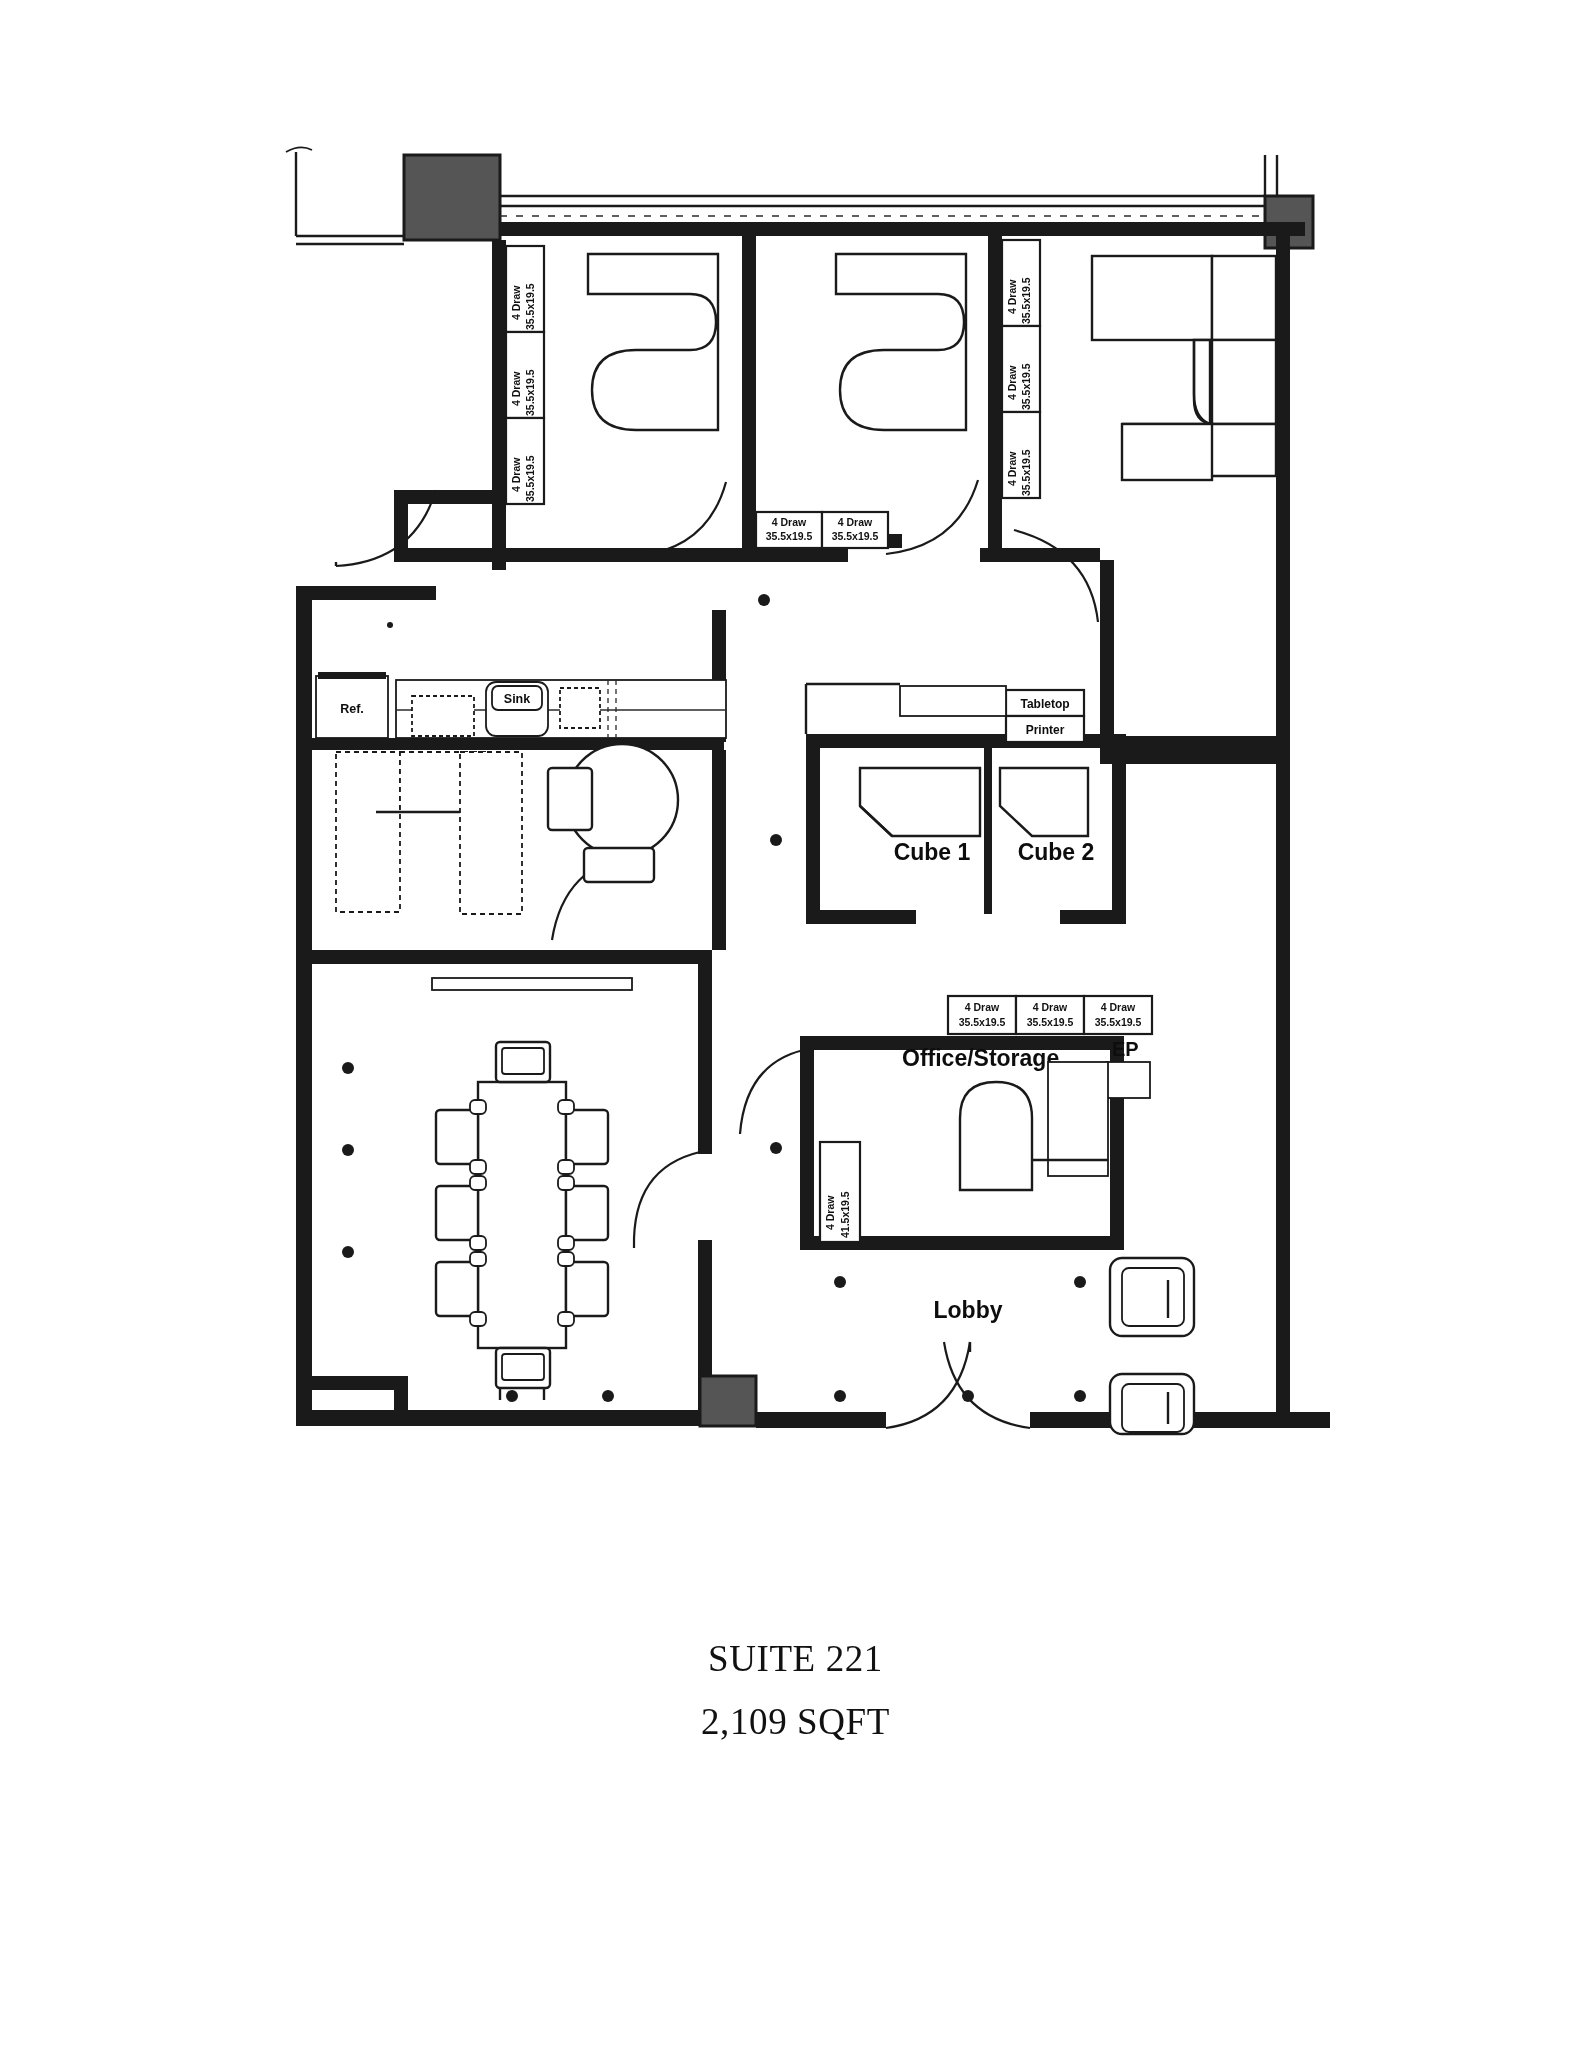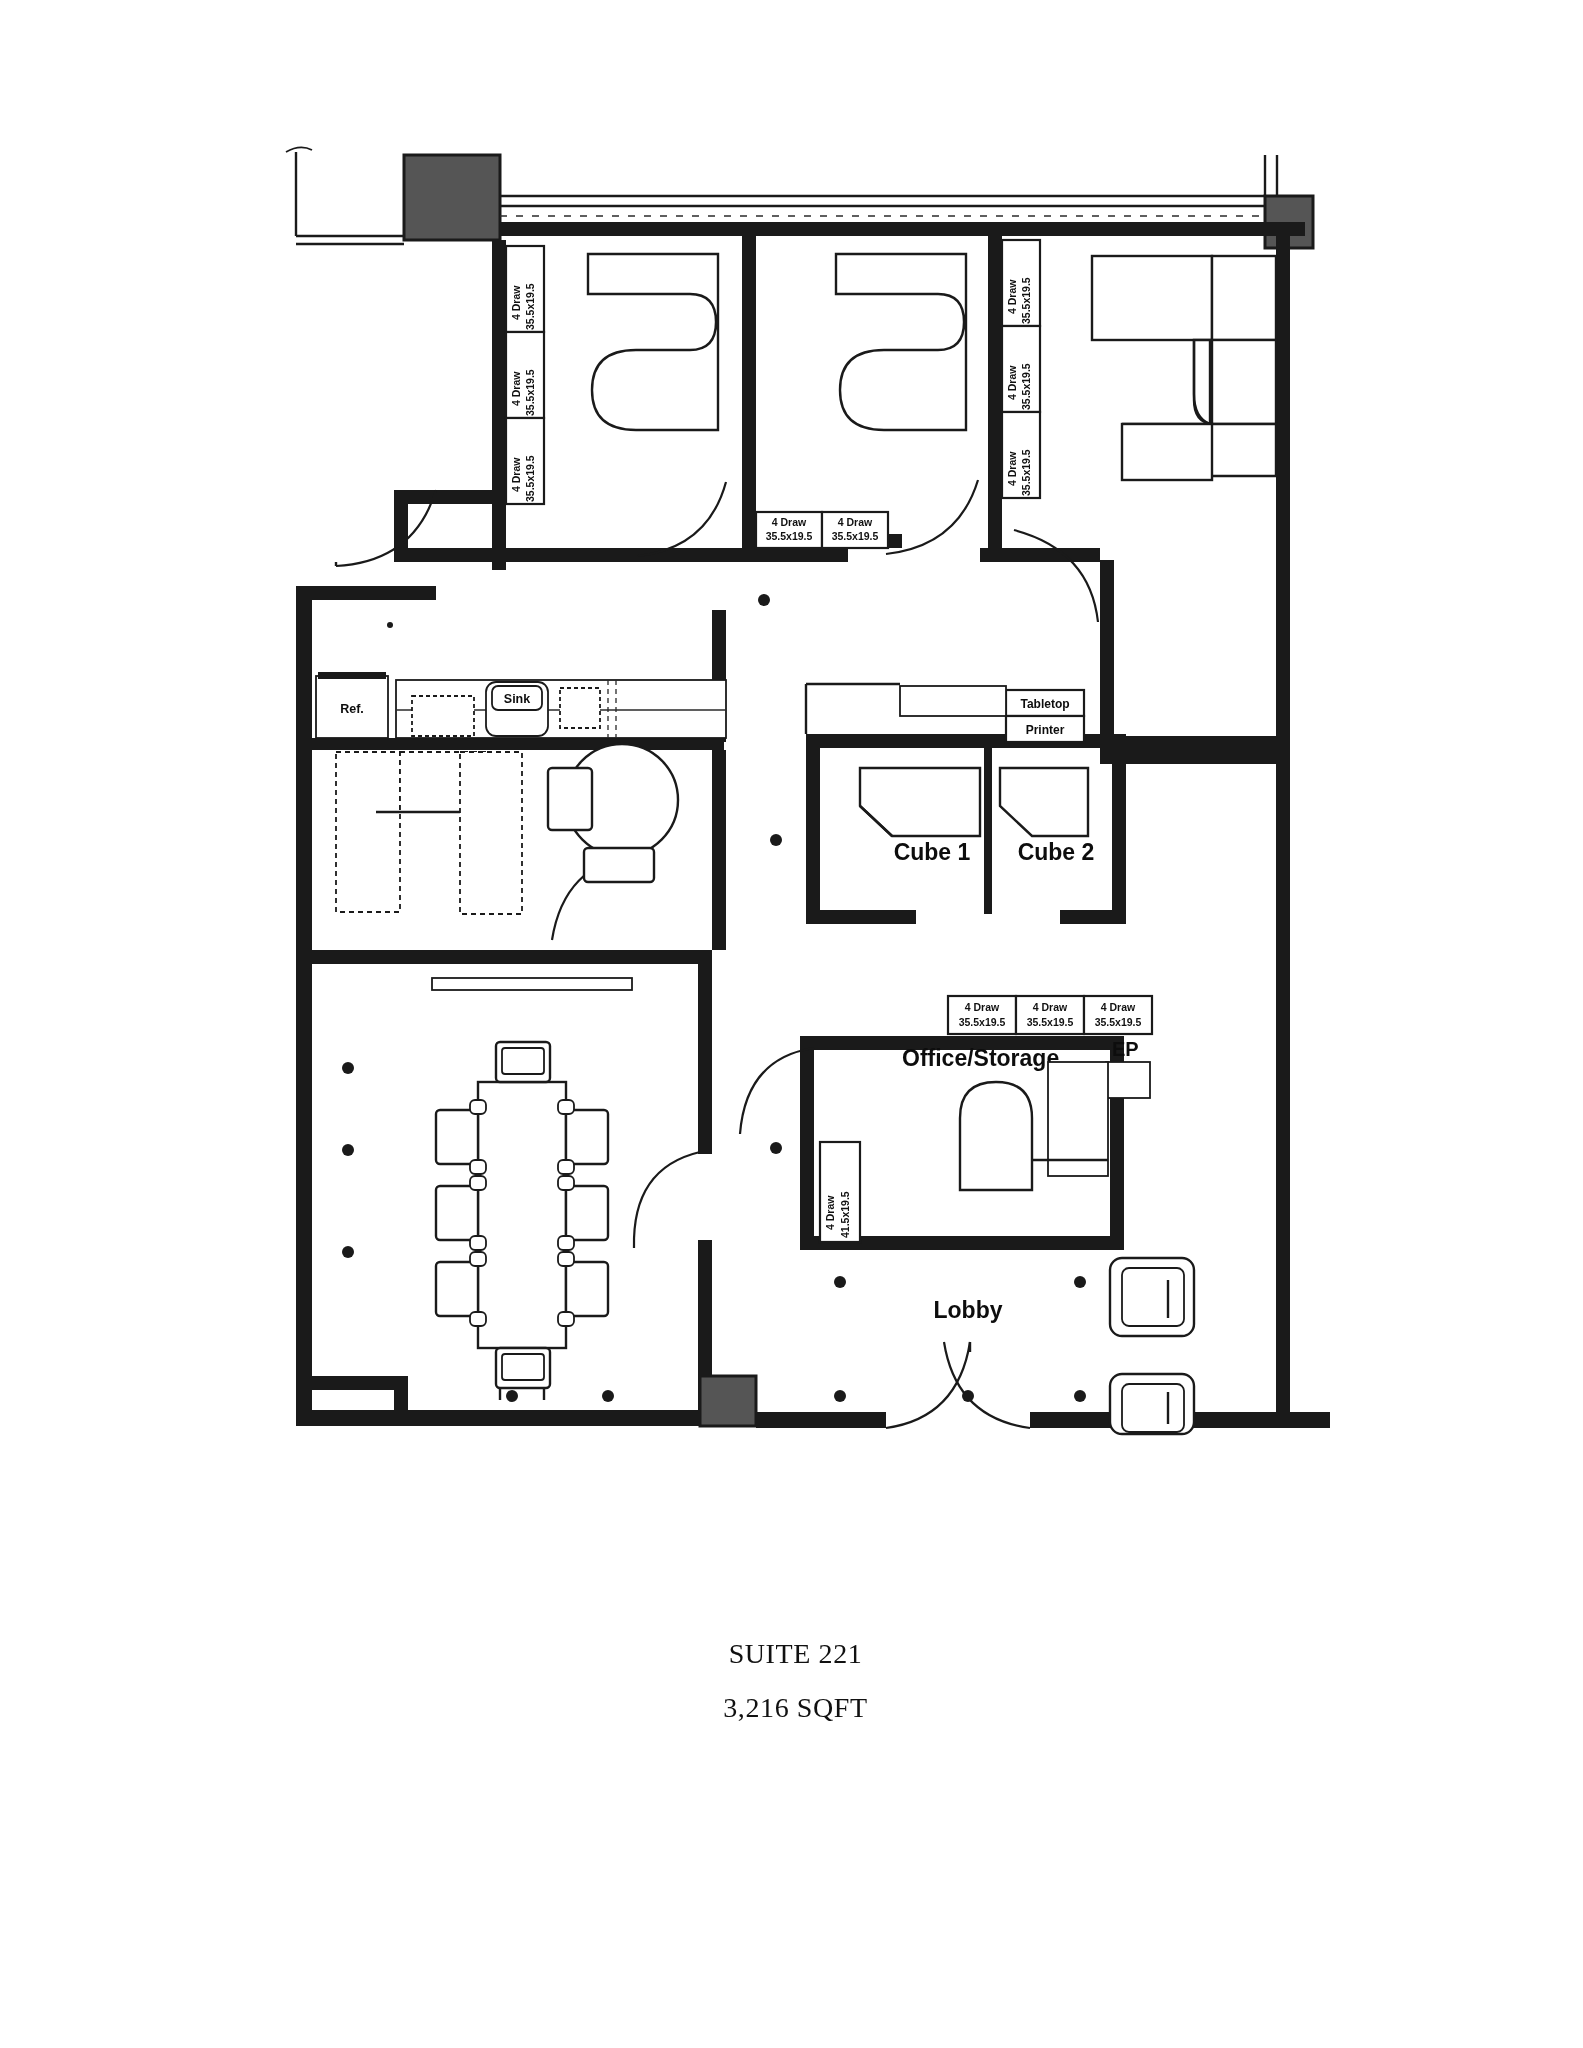--- a/index.html
+++ b/index.html
@@ -31,21 +31,21 @@
   .caption-block {
     position: absolute;
     left: 0;
     top: 1640px;
     width: 1583px;
     text-align: center;
     font-family: "Liberation Serif", serif;
     color: #111111;
   }
   .caption-line {
-    font-size: 28px;
+    font-size: 37px;
     letter-spacing: 0.6px;
     line-height: 1.0;
     margin: 0 0 26px 8px;
   }
   
   .wall-heavy { fill: #1a1a1a; stroke: none; }
   .wall-hatch { fill: #555555; stroke: none; }
   .wall-thin  { fill: none; stroke: #1a1a1a; stroke-width: 3; }
   .line-med   { fill: none; stroke: #1a1a1a; stroke-width: 2.4; }
   .line-thin  { fill: none; stroke: #1a1a1a; stroke-width: 1.8; }
@@ -383,16 +383,16 @@
       <circle class="dot" cx="1080" cy="1282" r="6"></circle>
       <circle class="dot" cx="840" cy="1396" r="6"></circle>
       <circle class="dot" cx="968" cy="1396" r="6"></circle>
       <circle class="dot" cx="1080" cy="1396" r="6"></circle>
       <circle class="dot" cx="390" cy="625" r="3"></circle>
     </g>
   </svg>
 
   <div class="caption-block">
     <div class="caption-line">SUITE 221</div>
-    <div class="caption-line">3,216 SQFT</div>
+    <div class="caption-line">2,109 SQFT</div>
   </div>
 
 </div>
 
 </body></html>

